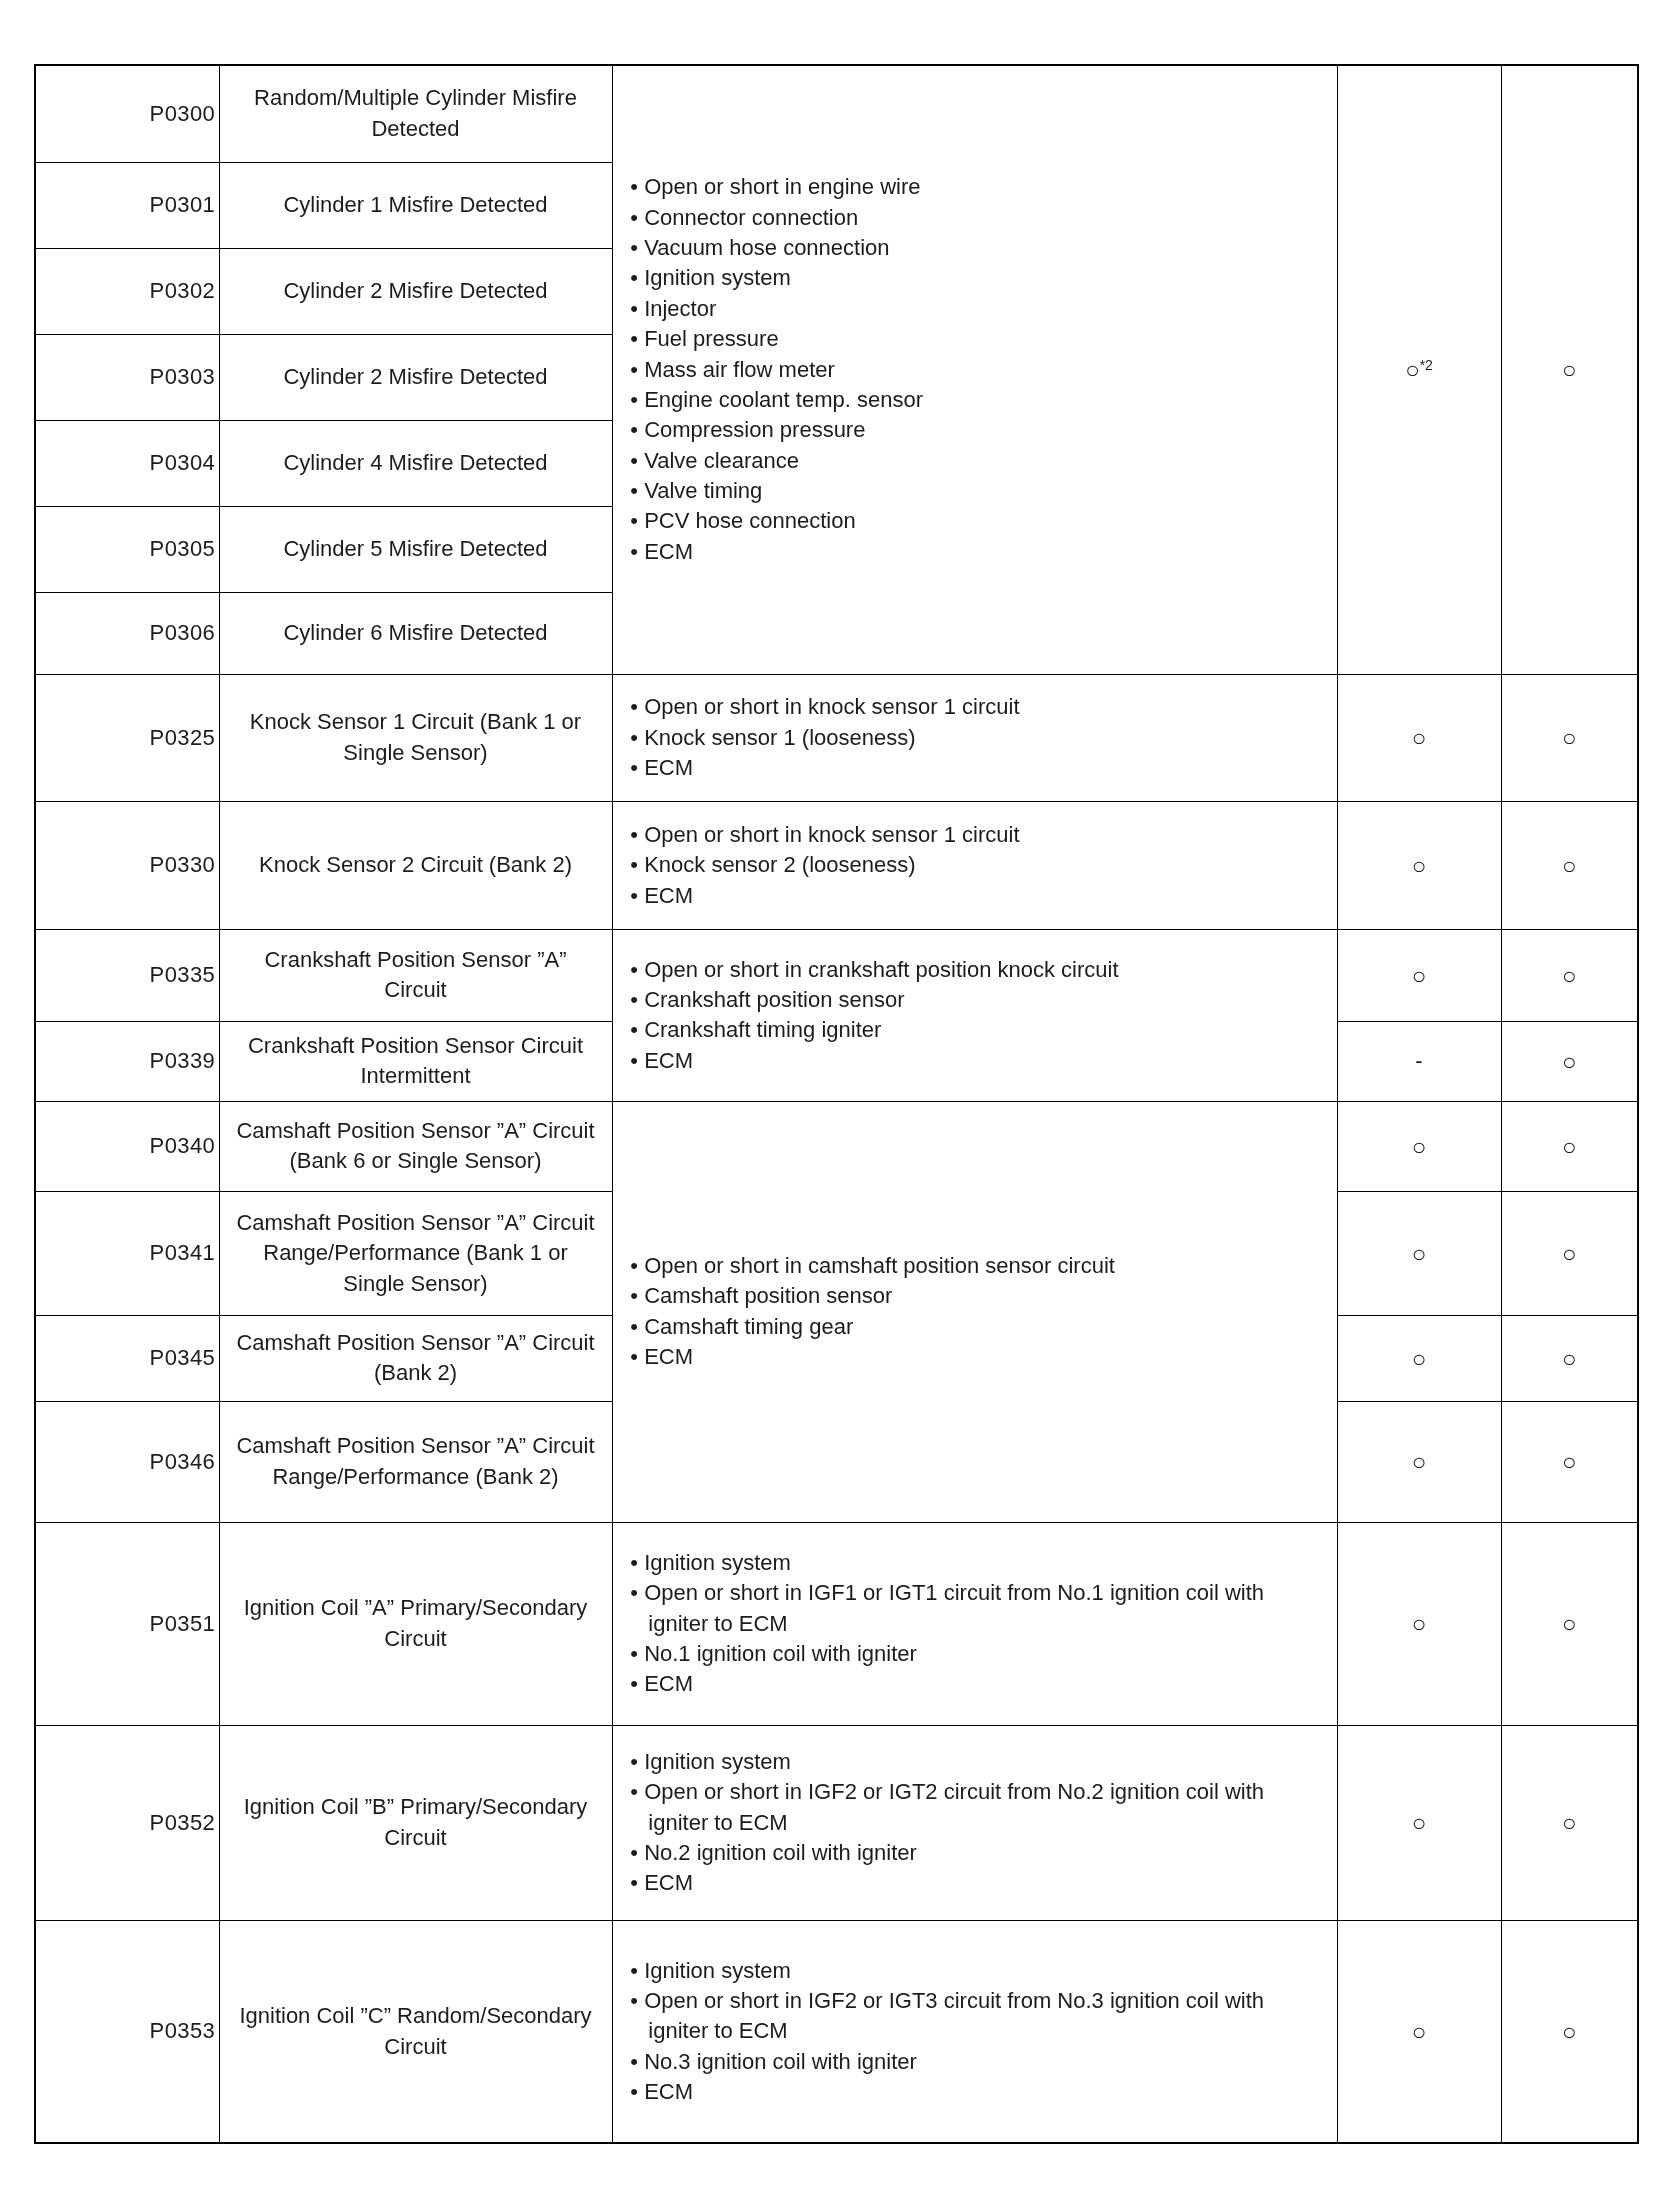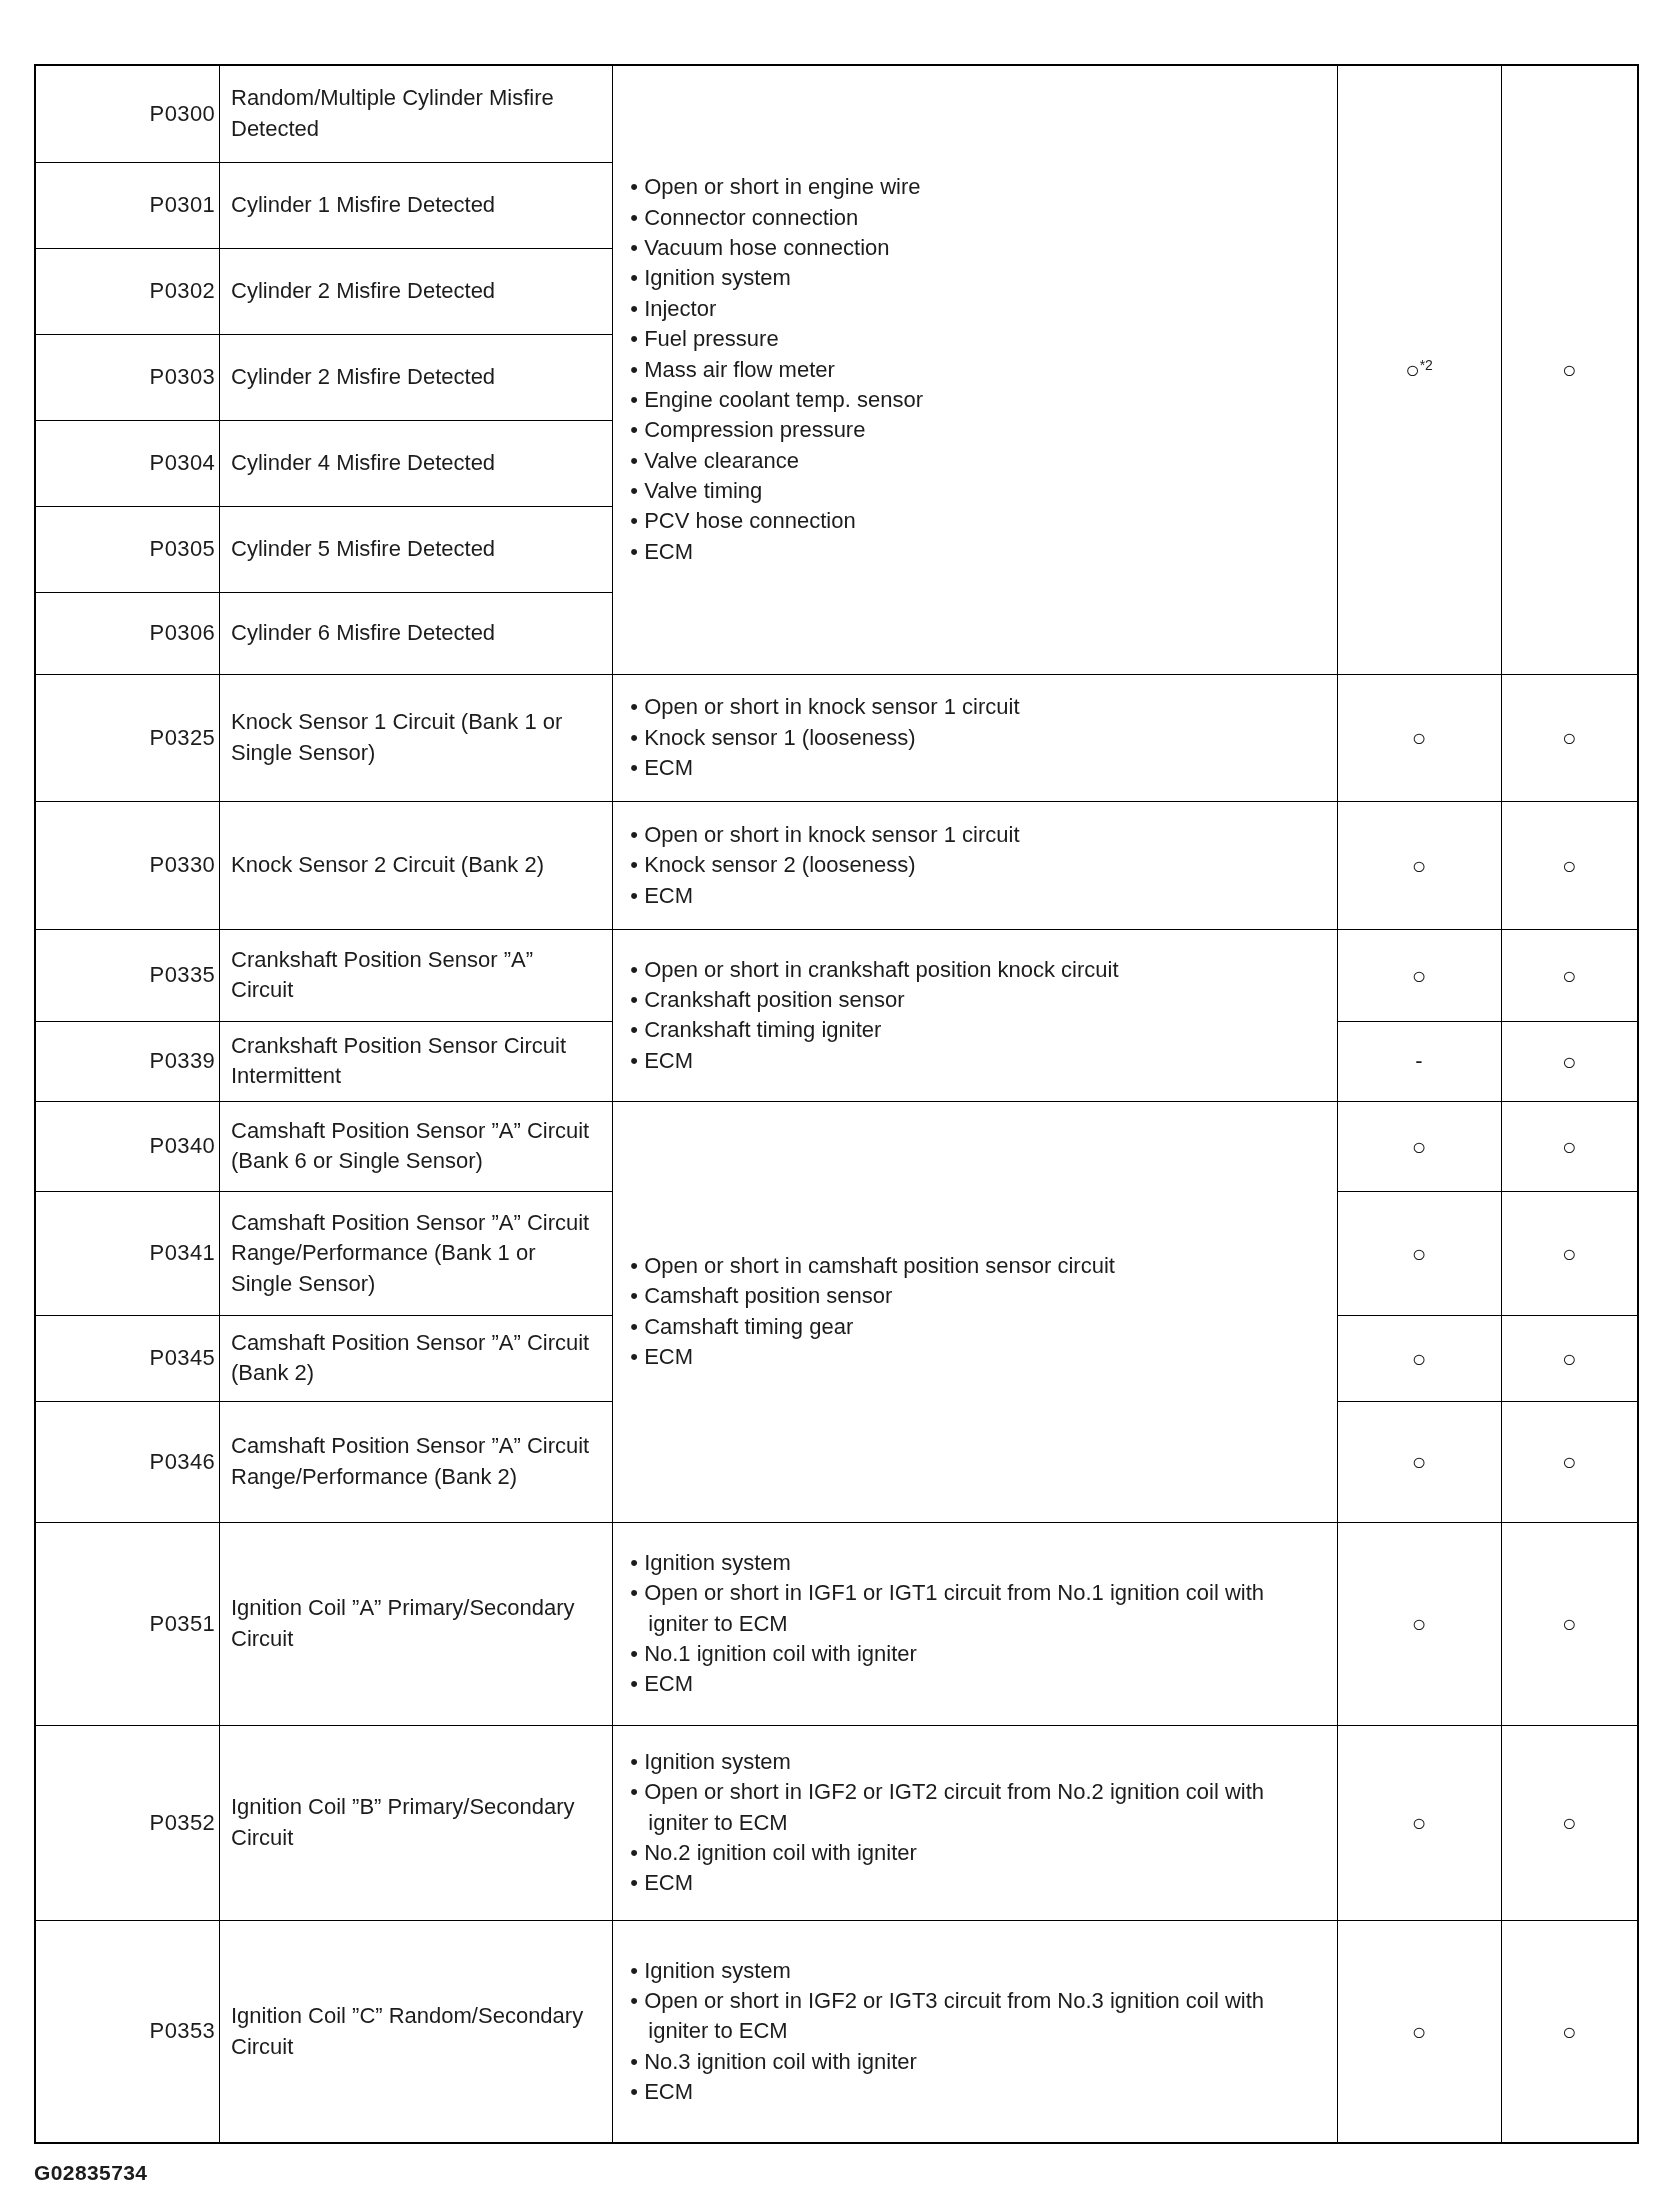--- a/index.html
+++ b/index.html
@@ -29,21 +29,21 @@
   td {
     border: 1.6px solid #000;
     font-size: 22px;
     line-height: 1.38;
     vertical-align: middle;
     padding: 8.2px 11.5px;
     background: #fff;
     word-wrap: break-word;
   }
   td.code { text-align: right; letter-spacing: 0.4px; padding: 4.9px 3.3px; }
-  td.desc { text-align: left; }
+  td.desc { text-align: center; }
   td.causes-cell { padding: 9.8px 9.8px; }
   td.mark { text-align: center; padding: 3.3px; }
 
   .circle { font-size: 24px; }
   sup.note { font-size: 14px; vertical-align: super; line-height: 0; letter-spacing: 0; }
 
   ul.causes { list-style: none; margin: 8px; padding: 0; }
   ul.causes li { padding-left: 18px; text-indent: -18px; }
   ul.causes li::before { content: "\2022\00a0"; }
 
@@ -239,15 +239,14 @@
             <li>ECM</li>
           </ul>
         </td>
         <td class="mark"><span class="circle">○</span></td>
         <td class="mark"><span class="circle">○</span></td>
       </tr>
 
     </tbody>
   </table>
 
-  <div class="figure-id">G02835734</div>
 </div>
 
 
 </body></html>

